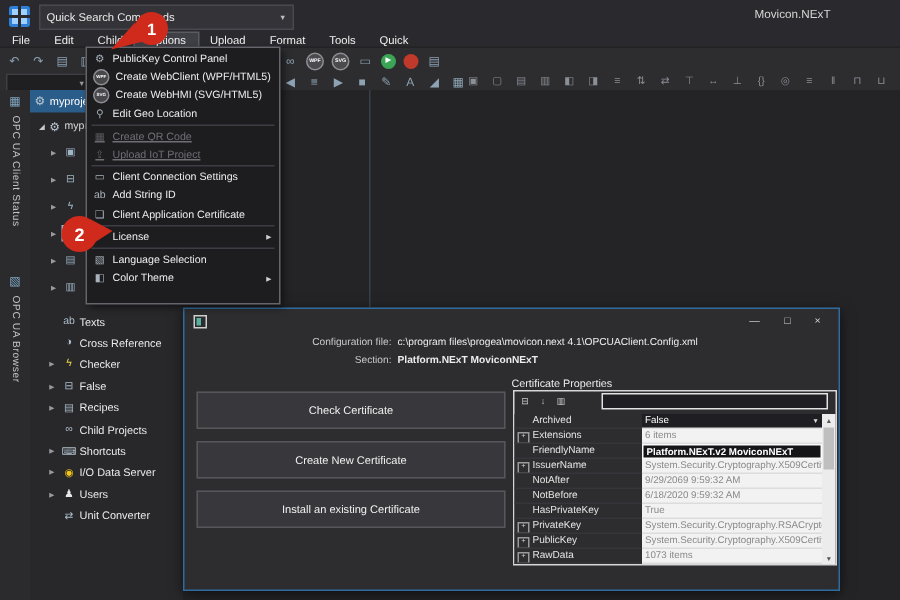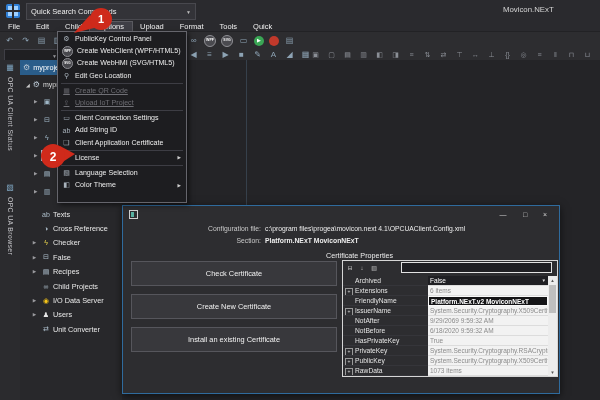--- a/index.html
+++ b/index.html
@@ -78,21 +78,21 @@
   #dlg-icon::after{content:"";position:absolute;left:1px;top:1px;width:3px;height:5px;background:#57b0a0;}
   #dlg-title{position:absolute;left:0;top:3px;width:100%;text-align:center;font-size:7.5px;font-weight:bold;color:#f2f2f2;}
   .dlg-ctrl{position:absolute;top:2px;width:16px;height:12px;display:flex;align-items:center;justify-content:center;
     font-size:7px;color:#d2d2d2;}
   #dlg-min{right:48px;} #dlg-max{right:26px;} #dlg-close{right:6px;}
   .cfg-label{position:absolute;left:5px;width:133px;text-align:right;font-size:6.8px;color:#c9c9c9;}
   .cfg-value{position:absolute;left:142px;font-size:6.8px;color:#ededed;white-space:nowrap;}
   #dlg-buttons{position:absolute;left:8px;top:55px;width:206px;}
   .dlg-btn{position:absolute;left:0;width:206px;height:25px;background:#38383c;border:1px solid #56565c;
     box-sizing:border-box;display:flex;align-items:center;justify-content:center;font-size:7.4px;color:#f2f2f2;}
-  #props-title{position:absolute;left:203px;top:45px;font-size:7.2px;color:#ededed;}
+  #props-title{position:absolute;left:218px;top:45px;font-size:7.2px;color:#ededed;}
   #props-panel{position:absolute;left:219px;top:54px;width:216px;height:117px;border:1px solid #d6d6d6;
     background:#2d2d30;box-sizing:border-box;}
   #props-toolbar{position:absolute;left:0;top:0;width:100%;height:14px;display:flex;align-items:center;padding-left:3px;gap:4px;box-sizing:border-box;}
   #props-toolbar .ico{width:8px;height:8px;font-size:6px;color:#c9c9c9;}
   #props-search{position:absolute;left:58px;top:1px;width:151px;height:11px;background:#1f1f23;border:1px solid #e2e2e2;box-sizing:border-box;}
   #props-grid{position:absolute;left:0;top:15px;width:205px;height:100px;display:flex;flex-direction:column;}
   .grow{height:10px;display:flex;flex:none;}
   .gname{width:85px;flex:none;display:flex;align-items:center;background:#2d2d30;border-bottom:1px solid #35353a;
     font-size:6.7px;color:#e4e4e4;position:relative;padding-left:12px;box-sizing:border-box;white-space:nowrap;overflow:hidden;}
   .gexp{position:absolute;left:2px;top:1.5px;width:6px;height:6px;border:1px solid #9a9a9a;color:#d6d6d6;
@@ -260,20 +260,25 @@
         <span class="tl-ico">▤</span>
         <span class="tl-label">Recipes</span>
       </div>
       <div class="tl-row">
         <span class="tl-arrow"></span>
         <span class="tl-ico">∞</span>
         <span class="tl-label">Child Projects</span>
       </div>
       <div class="tl-row">
         <span class="tl-arrow">▶</span>
+        <span class="tl-ico">⌨</span>
+        <span class="tl-label">Shortcuts</span>
+      </div>
+      <div class="tl-row">
+        <span class="tl-arrow">▶</span>
         <span class="tl-ico" style="color: rgb(245, 197, 24);">◉</span>
         <span class="tl-label">I/O Data Server</span>
       </div>
       <div class="tl-row">
         <span class="tl-arrow">▶</span>
         <span class="tl-ico" style="color: rgb(232, 232, 232);">♟</span>
         <span class="tl-label">Users</span>
       </div>
       <div class="tl-row">
         <span class="tl-arrow"></span>

